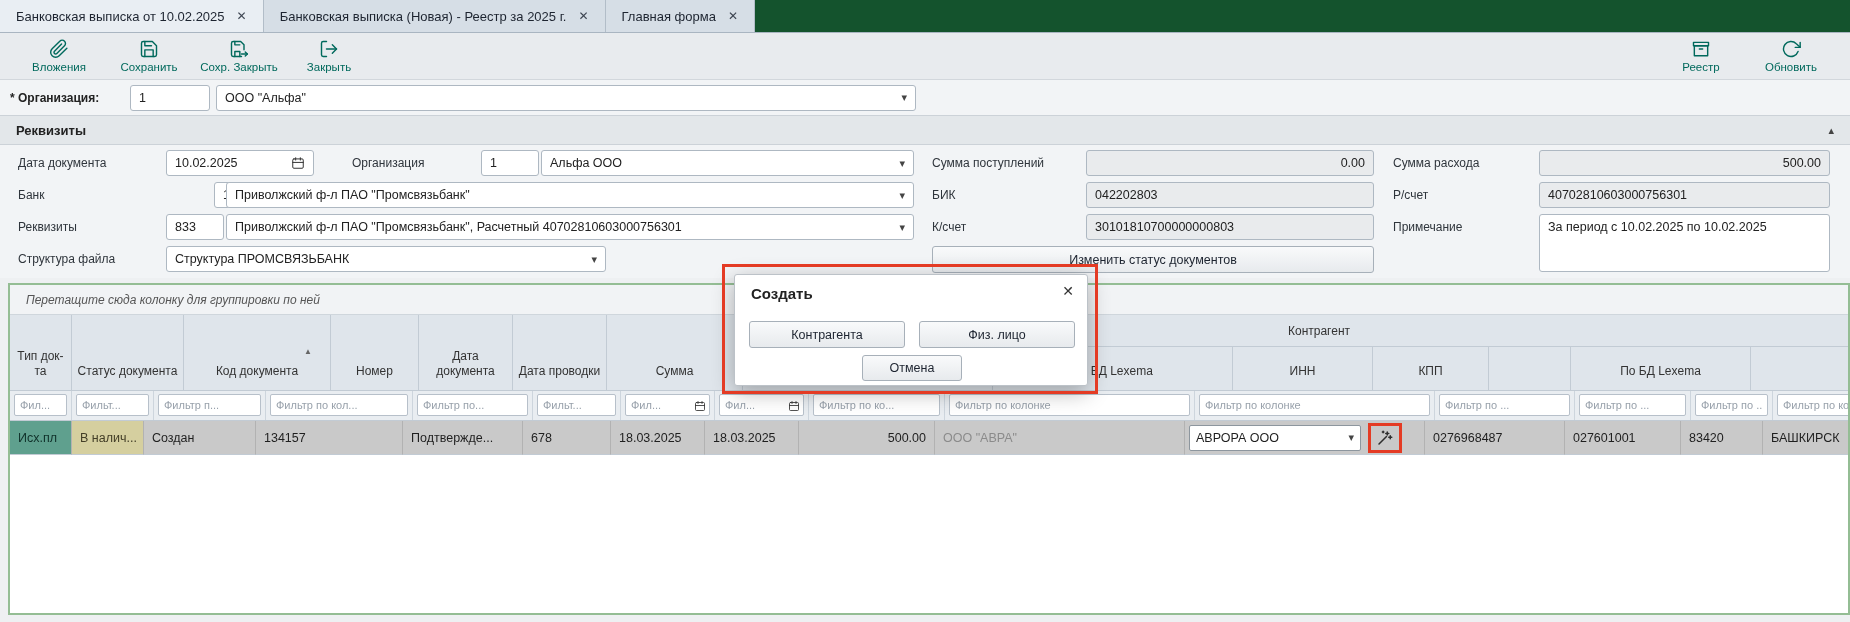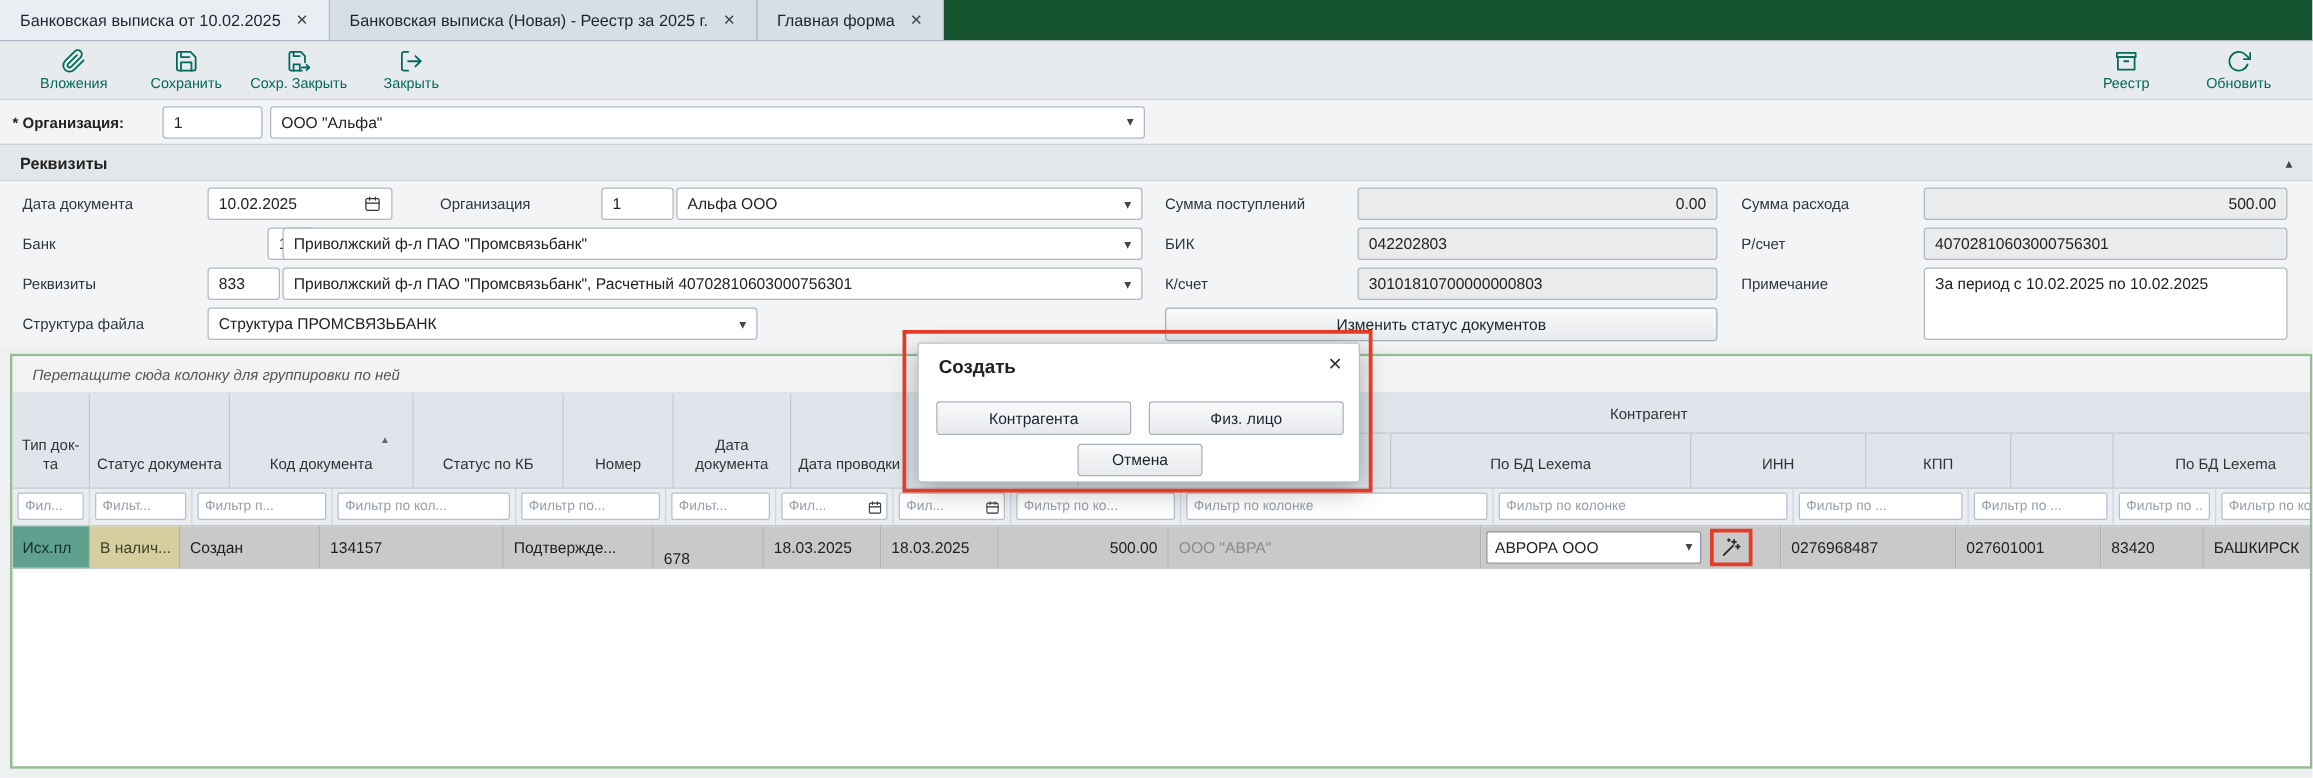--- a/index.html
+++ b/index.html
@@ -251,23 +251,20 @@
     <div class="gheader" id="grid-header">
         <div class="gh" style="width: 62px;">
           <span>Тип док-та</span>
         </div>
         <div class="gh" style="width: 112px;">
           <span>Статус документа</span>
         </div>
         <div class="gh" style="width: 147px;">
           <span>Код документа</span>
           <span class="sortasc">▲</span>
-        </div>
-        <div class="gh" style="width: 120px;">
-          <span>Статус по КБ</span>
         </div>
         <div class="gh" style="width: 88px;">
           <span>Номер</span>
         </div>
         <div class="gh" style="width: 94px;">
           <span>Дата документа</span>
         </div>
         <div class="gh" style="width: 94px;">
           <span>Дата проводки</span>
         </div>
@@ -328,21 +325,21 @@
         </div>
         <div class="gc" style="width: 112px;">
           <span>Создан</span>
         </div>
         <div class="gc" style="width: 147px;">
           <span>134157</span>
         </div>
         <div class="gc" style="width: 120px;">
           <span>Подтвержде...</span>
         </div>
-        <div class="gc" style="width: 88px; align-items: flex-end;">
+        <div class="gc" style="width: 88px;">
           <span>678</span>
         </div>
         <div class="gc" style="width: 94px;">
           <span>18.03.2025</span>
         </div>
         <div class="gc" style="width: 94px;">
           <span>18.03.2025</span>
         </div>
         <div class="gc c-right" style="width: 136px;">
           <span>500.00</span>

